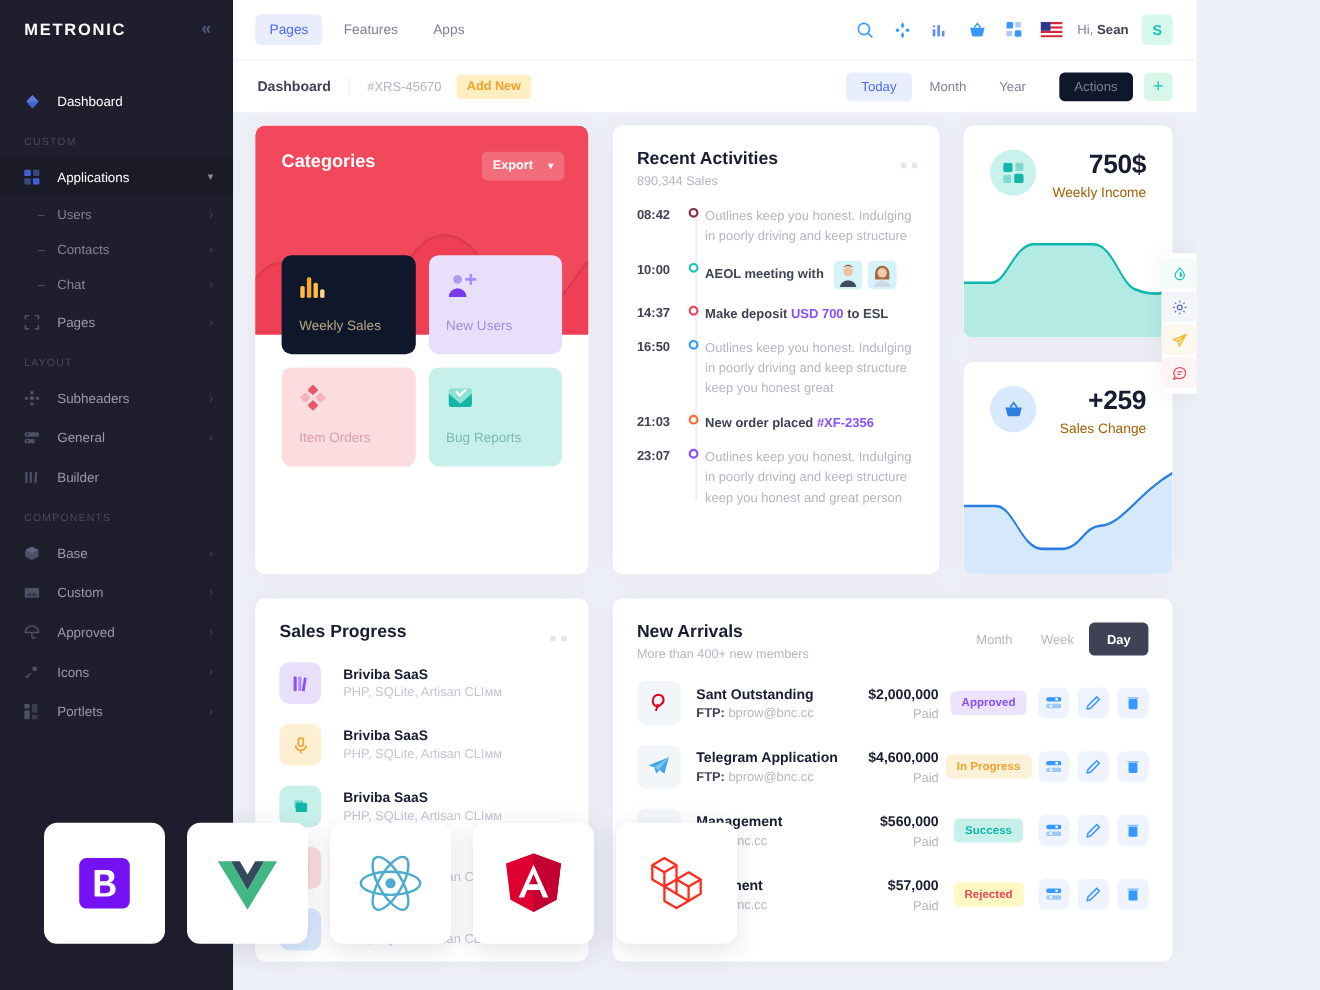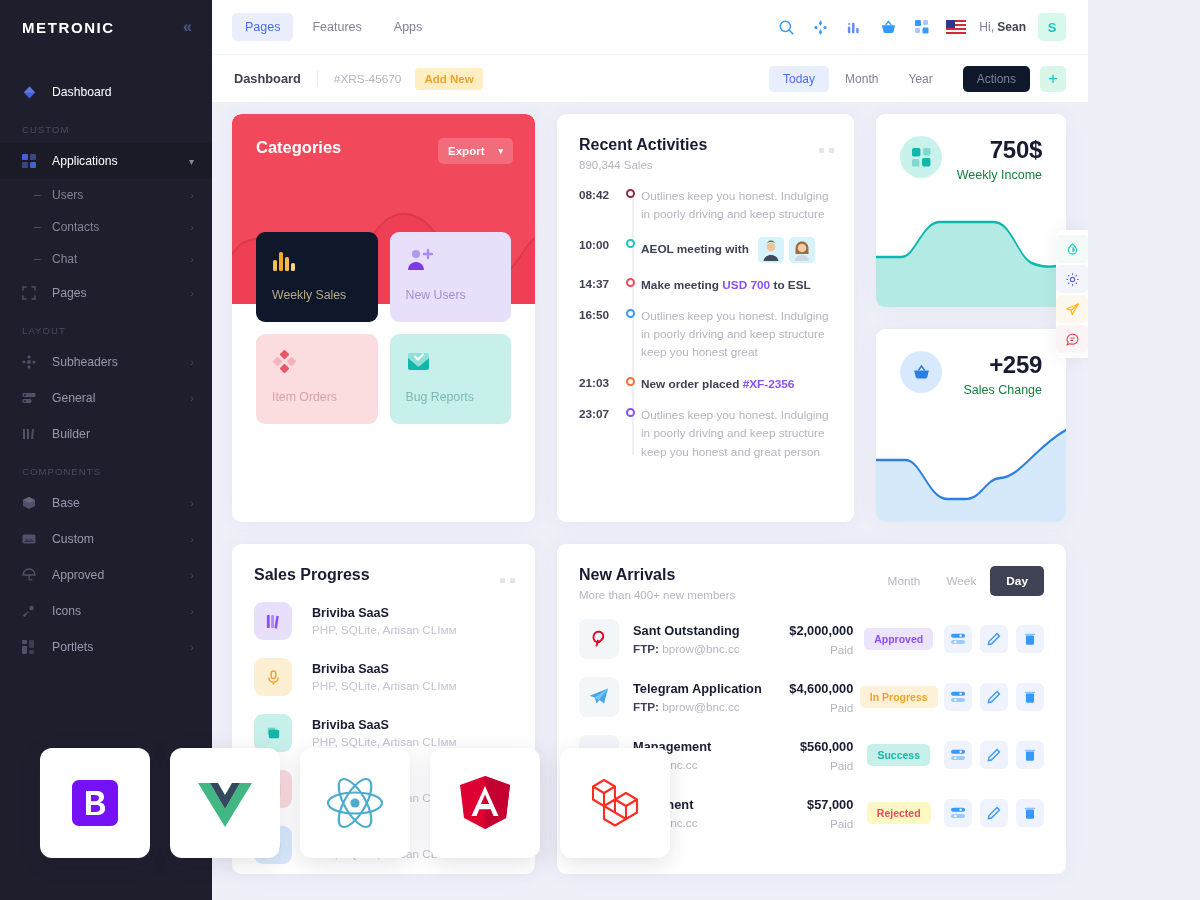--- a/index.html
+++ b/index.html
@@ -165,21 +165,21 @@
   .tl-text .link-v { color: #8950fc; font-weight: 700; }
   .tl-avatars { display: inline-flex; gap: 5px; vertical-align: middle; margin-left: 6px; }
   .tl-av { width: 26px; height: 26px; border-radius: 5px; background: #d6f3fb; display:block; }
 
   
   .stat-col { flex: 1; display: flex; flex-direction: column; gap: 22px; }
   .stat-card { height: 193px; border-radius: 9px; background: #fff; position: relative; overflow: hidden; box-shadow: 0 0 22px rgba(82,63,105,.05); }
   .stat-top { display: flex; align-items: flex-start; justify-content: space-between; padding: 22px 24px 0 24px; }
   .stat-ico { width: 42px; height: 42px; border-radius: 50%; display: flex; align-items: center; justify-content: center; }
   .stat-val { font-size: 24px; font-weight: 700; color: #181c32; text-align: right; letter-spacing: -.3px; }
-  .stat-lbl { font-size: 12.5px; color: #15803d; text-align: right; margin-top: 4px; }
+  .stat-lbl { font-size: 12.5px; color: #a16207; text-align: right; margin-top: 4px; }
   .stat-chart { position: absolute; left: 0; bottom: 0; width: 100%; }
 
   
   .sp-card { width: 303px; flex: 0 0 303px; height: 330px; padding: 22px 20px 0 22px; position: relative; overflow: hidden; }
   .sp-item { display: flex; align-items: center; margin-top: 18px; }
   .sp-ico { width: 38px; height: 38px; border-radius: 9px; flex: 0 0 38px; display: flex; align-items: center; justify-content: center; }
   .sp-txt { padding-left: 20px; }
   .sp-name { font-size: 12.6px; font-weight: 700; color: #181c32; }
   .sp-desc { font-size: 11.7px; color: #c3c5d3; margin-top: 3px; }
 
@@ -564,21 +564,21 @@
                   </span>
                 </span>
               </div>
             </div>
 
             <div class="tl-item">
               <div class="tl-time">14:37</div>
               <div class="tl-dot-wrap">
                   <span class="tl-dot" style="border-color:#f1485b"></span>
                 </div>
-              <div class="tl-text bold"><span>Make meeting </span><span class="link-v">USD 700</span><span> to ESL</span></div>
+              <div class="tl-text bold"><span>Make deposit </span><span class="link-v">USD 700</span><span> to ESL</span></div>
             </div>
 
             <div class="tl-item">
               <div class="tl-time">16:50</div>
               <div class="tl-dot-wrap">
                   <span class="tl-dot" style="border-color:#3699ff"></span>
                 </div>
               <div class="tl-text">Outlines keep you honest. Indulging in poorly driving and keep structure keep you honest great</div>
             </div>
 

